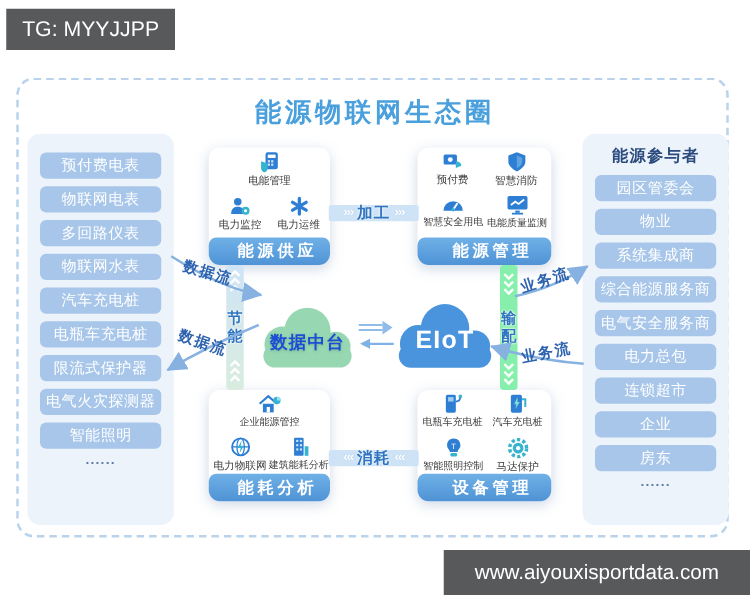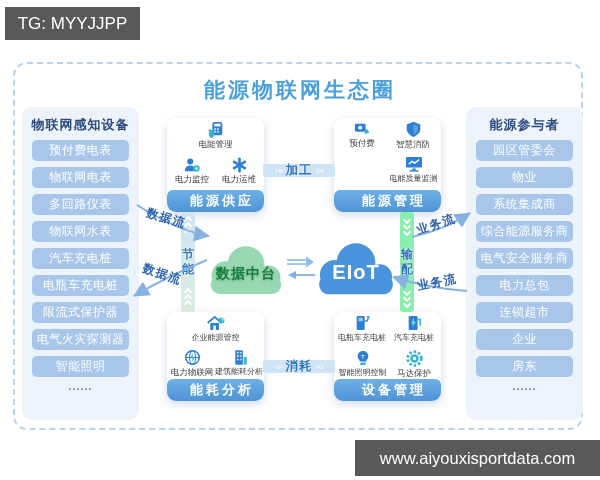--- a/index.html
+++ b/index.html
@@ -46,21 +46,21 @@
   .hband { position:absolute; left:263px; width:72px; height:13px; background:#cfe3f6; border-radius:2px; display:flex; align-items:center; justify-content:center; gap:3px; }
   .hband-top { top:164px; } .hband-bottom { top:360px; }
   .hchev { font-size:11px; font-weight:bold; color:#fff; letter-spacing:-1px; text-shadow:0 0 1px #9cc3ea; line-height:13px; }
   .hlabel { font-size:12.5px; font-weight:bold; color:#2f74c0; text-shadow:0 0 2px #fff; line-height:13px; letter-spacing:1px; }
 
   
   .cloud { position:absolute; }
   .cloud-green { left:204px; top:240px; width:84px; height:56px; }
   .cloud-blue { left:312px; top:237px; width:88px; height:60px; }
   .cloud-label { position:absolute; left:0; right:0; text-align:center; font-weight:bold; }
-  .cloud-green .cloud-label { top:25px; font-size:14px; color:#15803d; letter-spacing:1px; text-shadow:0 1px 2px rgba(110,170,135,.85); }
+  .cloud-green .cloud-label { top:25px; font-size:14px; color:#1d4ed8; letter-spacing:1px; text-shadow:0 1px 2px rgba(110,170,135,.85); }
   .cloud-blue .cloud-label { top:24px; font-size:20px; color:#fff; letter-spacing:1px; }
 
   
   .flow-label { position:absolute; font-size:12px; font-weight:bold; color:#2d62ae; letter-spacing:1.5px; white-space:nowrap; }
   .fl1 { left:146px; top:210px; transform:rotate(17deg); }
   .fl2 { left:142px; top:266px; transform:rotate(19deg); }
   .fl3 { left:416px; top:216px; transform:rotate(-18deg); }
   .fl4 { left:417px; top:274px; transform:rotate(-11deg); }
 
   .arrows-overlay { position:absolute; left:0; top:0; width:600px; height:480px; pointer-events:none; }
@@ -69,21 +69,20 @@
 <body>
 
 <div class="page">
 
   <div class="badge badge-tl">TG: MYYJJPP</div>
 
   <div class="frame"></div>
   <div class="dtitle">能源物联网生态圈</div>
 
   <div class="panel panel-left">
-    <div class="panel-title">物联网感知设备</div>
     <div class="pitem">预付费电表</div>
     <div class="pitem">物联网电表</div>
     <div class="pitem">多回路仪表</div>
     <div class="pitem">物联网水表</div>
     <div class="pitem">汽车充电桩</div>
     <div class="pitem">电瓶车充电桩</div>
     <div class="pitem">限流式保护器</div>
     <div class="pitem">电气火灾探测器</div>
     <div class="pitem">智能照明</div>
     <div class="pmore">......</div>
@@ -159,20 +158,30 @@
         <span class="flabel">预付费</span>
       </div>
       <div class="feat" style="left:55px; top:3px; width:48px;">
         <span>
           <svg width="17" height="17" viewBox="0 0 20 20">
               <path d="M10,1 L18,4 V10 C18,15 10,19 10,19 C10,19 2,15 2,10 V4 Z" fill="#2e7fd4"></path>
               <path d="M10,4 L15,6 V10 C15,13 10,16 10,16 Z" fill="#5ba4e0"></path>
             </svg>
         </span>
         <span class="flabel">智慧消防</span>
+      </div>
+      <div class="feat" style="left:2px; top:38px; width:53px;">
+        <span>
+          <svg width="19" height="15" viewBox="0 0 22 16">
+              <path d="M2,14 A9,9 0 0 1 20,14 Z" fill="#2e7fd4"></path>
+              <line x1="11" y1="13" x2="15" y2="7" stroke="#fff" stroke-width="1.8"></line>
+              <circle cx="11" cy="13" r="1.6" fill="#36b4cf"></circle>
+            </svg>
+        </span>
+        <span class="flabel" style="font-size:8px;">智慧安全用电</span>
       </div>
       <div class="feat" style="left:53px; top:38px; width:53px;">
         <span>
           <svg width="18" height="16" viewBox="0 0 20 18">
               <rect x="1" y="1" width="18" height="12" rx="1.5" fill="#2e7fd4"></rect>
               <polyline points="4,9 8,6 11,8 16,4" fill="none" stroke="#fff" stroke-width="1.6"></polyline>
               <rect x="8" y="14" width="4" height="2" fill="#2e7fd4"></rect>
               <rect x="5" y="16" width="10" height="1.6" fill="#2e7fd4"></rect>
             </svg>
         </span>

